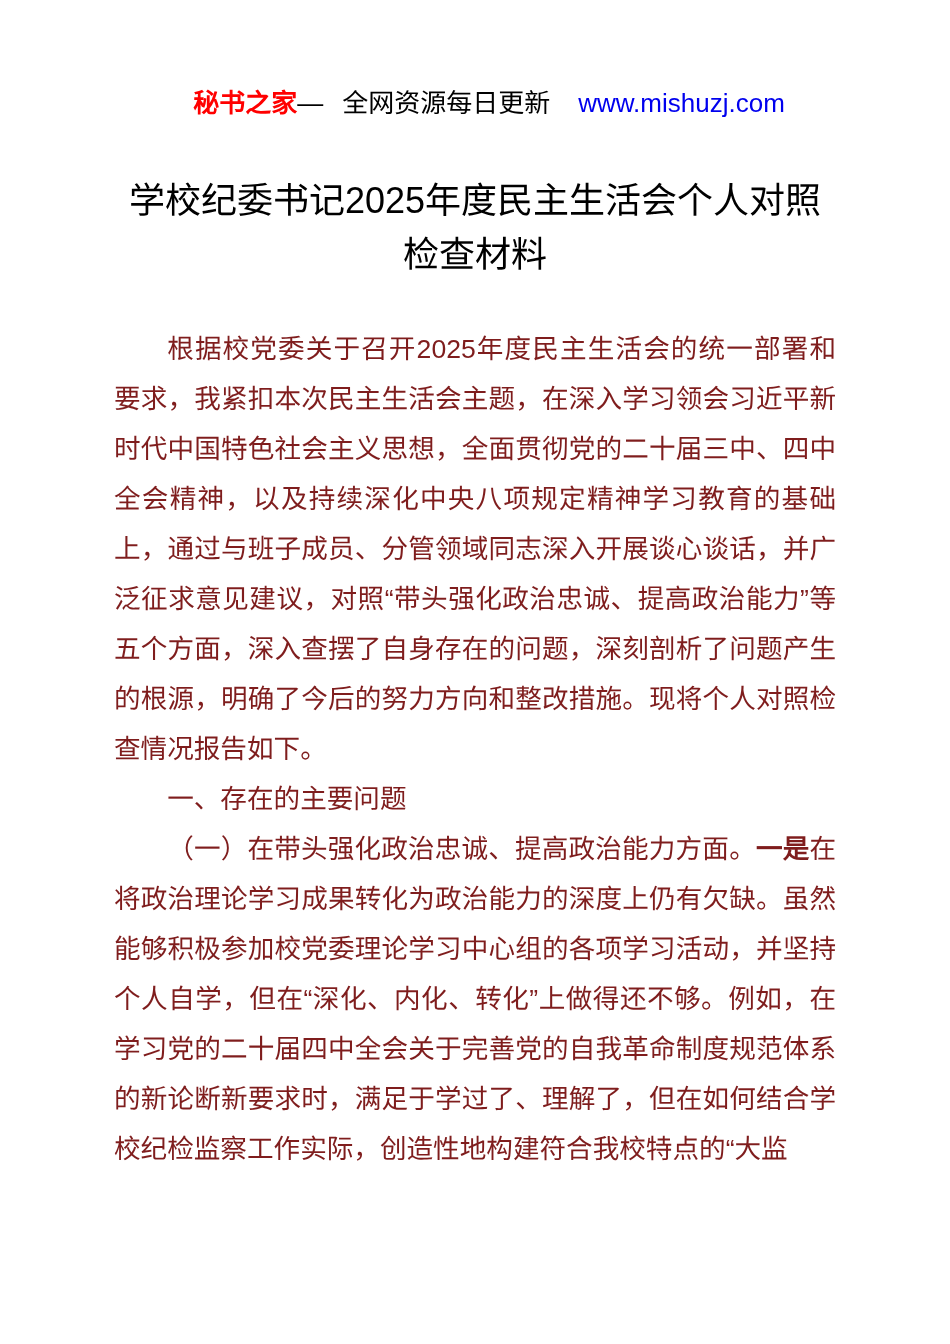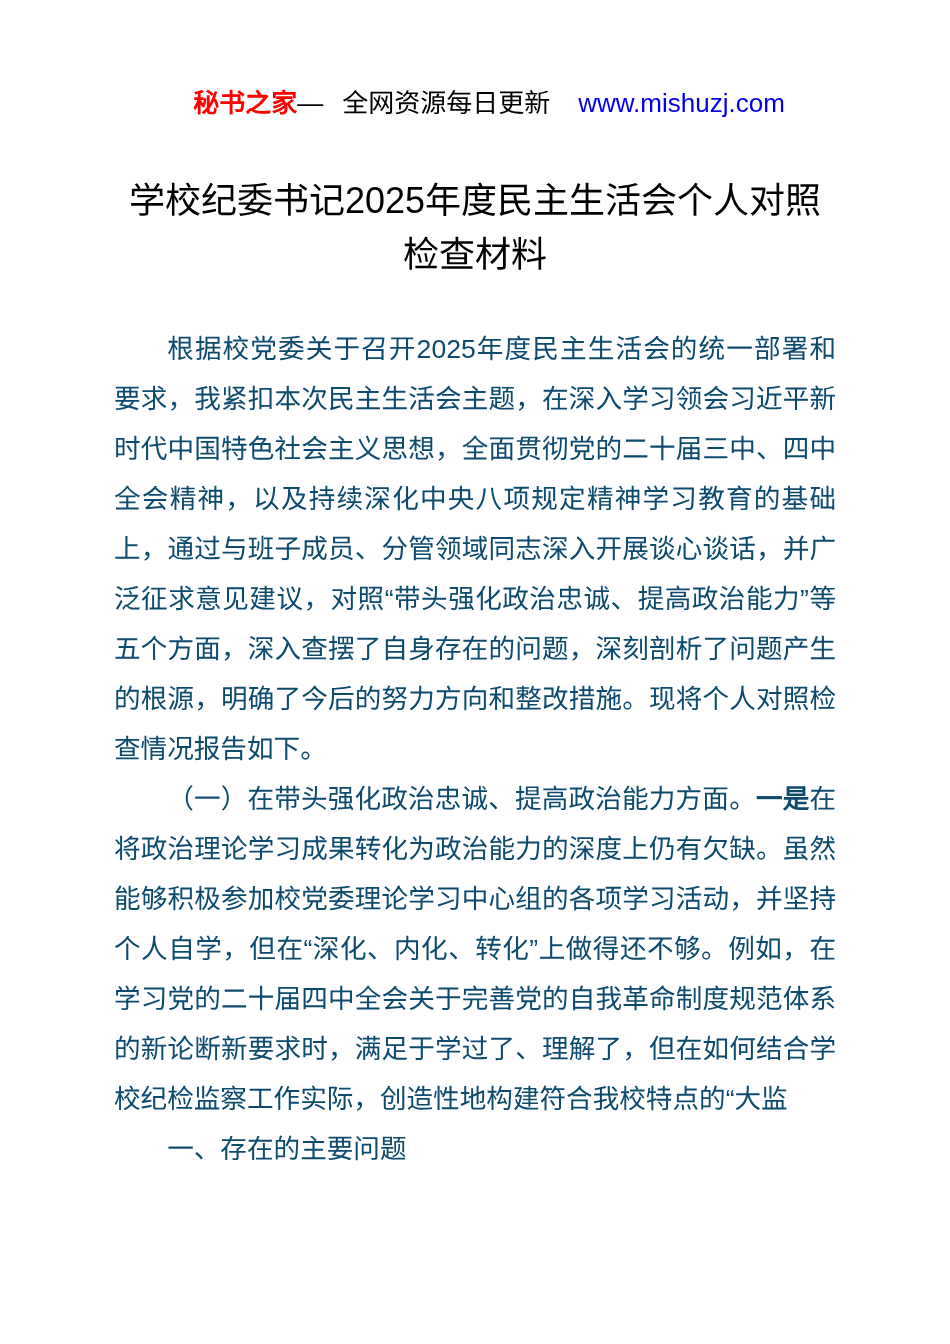--- a/index.html
+++ b/index.html
@@ -34,21 +34,21 @@
     font-weight: 400;
     color: #000000;
   }
   .title-line { display: block; }
   .doc-body {
     width: 722px;
     margin: 42px auto 0;
     font-size: 26.6px;
     line-height: 50px;
     text-align: justify;
-    color: #0c4a6e;
+    color: #7f1d1d;
   }
   .para {
     margin: 0;
     text-indent: 2em;
   }
   .seg { font-weight: 400; }
   .seg-bold { font-weight: 700; }
 </style>
 </head>
 <body>
@@ -59,17 +59,17 @@
     <span class="site-name">秘书之家</span><span class="header-dash">—</span><span class="site-tagline">全网资源每日更新</span><a class="site-url" href="#">www.mishuzj.com</a>
   </div>
 
   <h1 class="doc-title">
     <span class="title-line">学校纪委书记2025年度民主生活会个人对照</span>
     <span class="title-line">检查材料</span>
   </h1>
 
   <div class="doc-body" id="doc-body">
       <p class="para"><span class="seg">根据校党委关于召开2025年度民主生活会的统一部署和要求，我紧扣本次民主生活会主题，在深入学习领会习近平新时代中国特色社会主义思想，全面贯彻党的二十届三中、四中全会精神，以及持续深化中央八项规定精神学习教育的基础上，通过与班子成员、分管领域同志深入开展谈心谈话，并广泛征求意见建议，对照“带头强化政治忠诚、提高政治能力”等五个方面，深入查摆了自身存在的问题，深刻剖析了问题产生的根源，明确了今后的努力方向和整改措施。现将个人对照检查情况报告如下。</span></p>
+      <p class="para"><span class="seg">一、存在的主要问题</span></p>
       <p class="para"><span class="seg">（一）在带头强化政治忠诚、提高政治能力方面。</span><span class="seg-bold">一是</span><span class="seg">在将政治理论学习成果转化为政治能力的深度上仍有欠缺。虽然能够积极参加校党委理论学习中心组的各项学习活动，并坚持个人自学，但在“深化、内化、转化”上做得还不够。例如，在学习党的二十届四中全会关于完善党的自我革命制度规范体系的新论断新要求时，满足于学过了、理解了，但在如何结合学校纪检监察工作实际，创造性地构建符合我校特点的“大监</span></p>
-      <p class="para"><span class="seg">一、存在的主要问题</span></p>
     </div>
 
 </div>
 
 </body></html>

